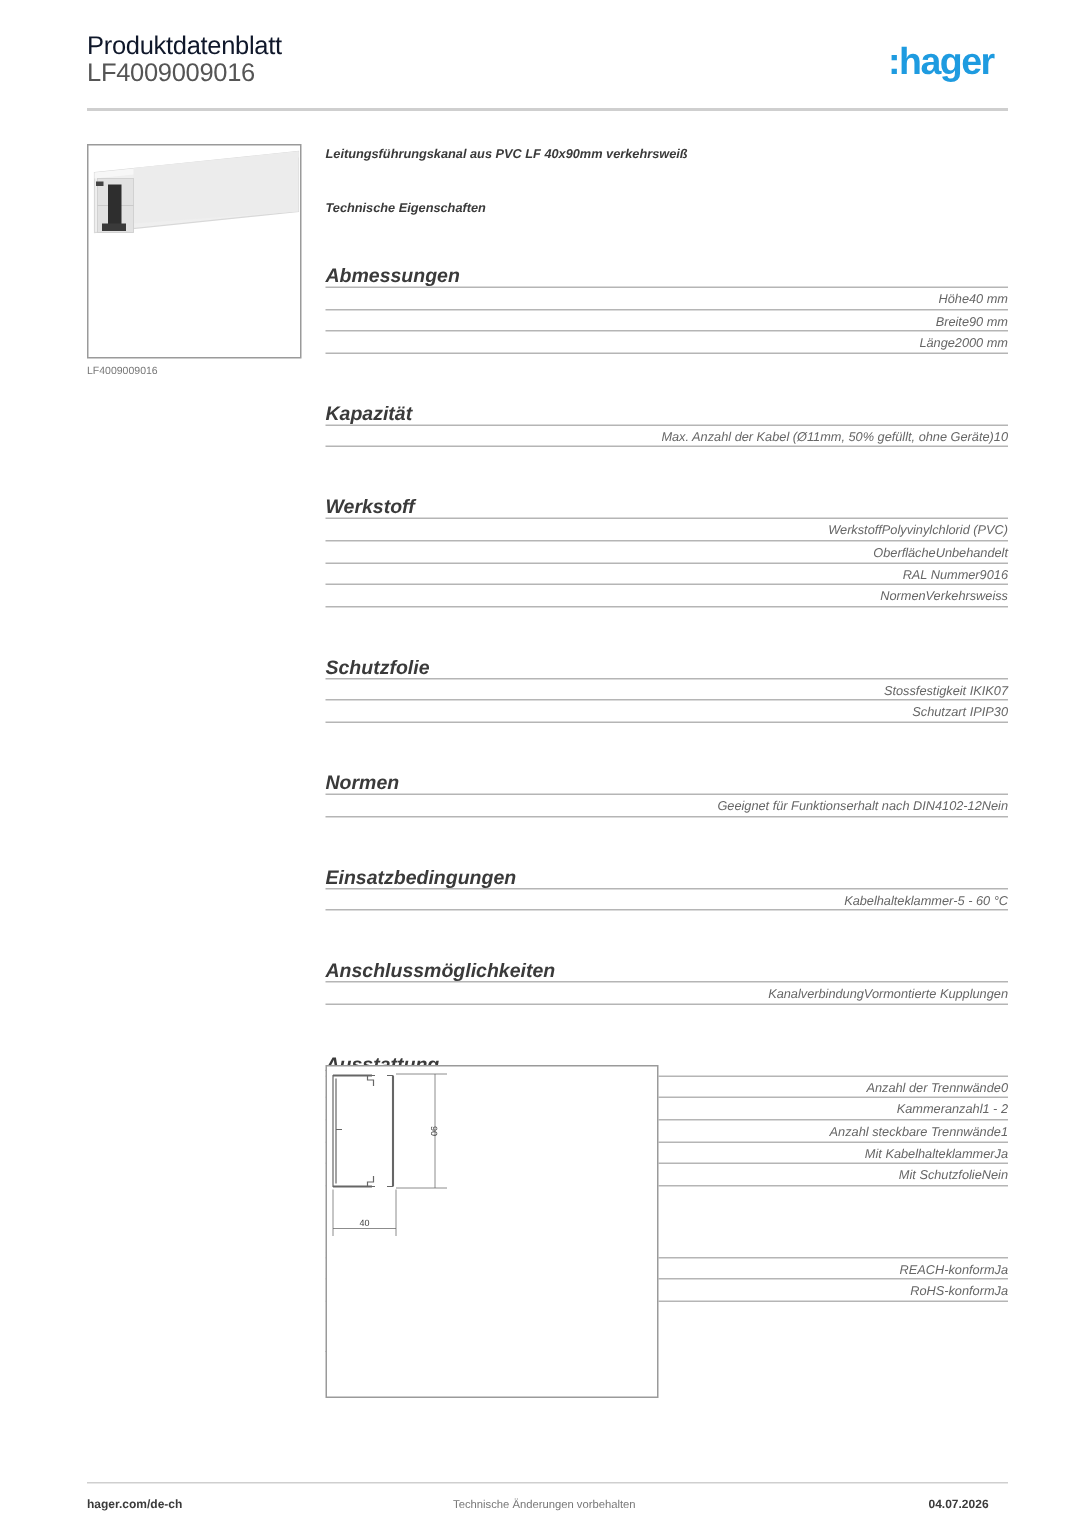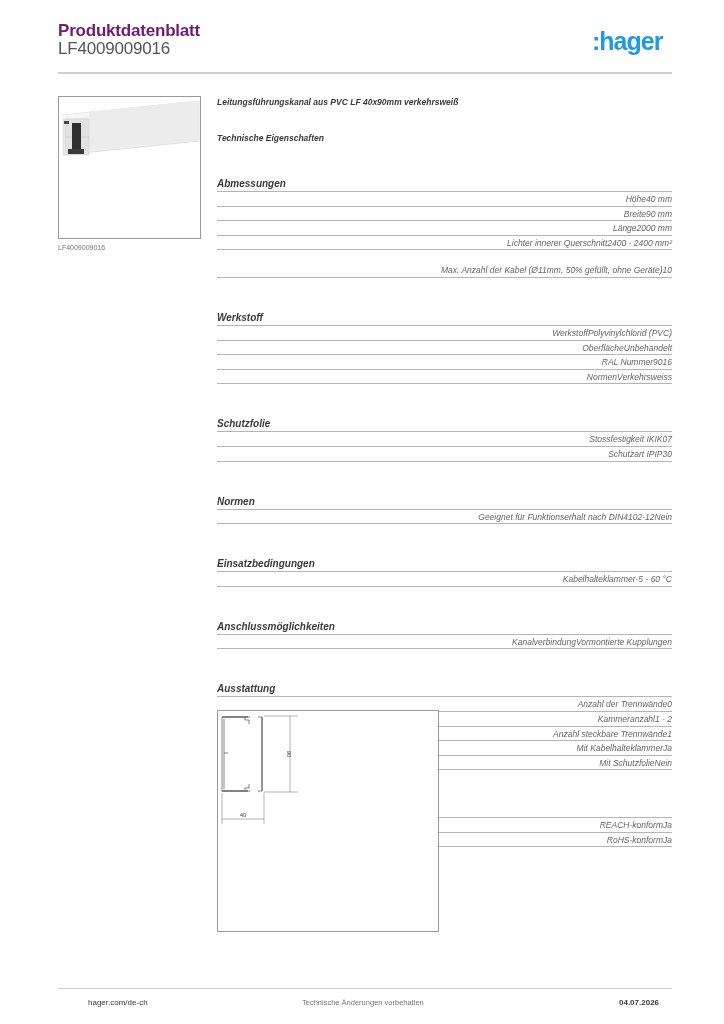--- a/index.html
+++ b/index.html
@@ -1,40 +1,40 @@
 <!DOCTYPE html>
 <html><head>
   <meta charset="utf-8">
   <style>
     * { box-sizing: border-box; margin: 0; padding: 0; }
     html, body { width: 724px; height: 1024px; background: #ffffff; overflow: hidden; }
     body { position: relative; font-family: "Liberation Sans", sans-serif; color: #555; }
 
-    .header-title { position: absolute; left: 58px; top: 21px; font-size: 17px; font-weight: bold; color: #701a75; letter-spacing: -0.2px; }
+    .header-title { position: absolute; left: 58px; top: 21px; font-size: 17px; font-weight: normal; color: #0f172a; letter-spacing: -0.2px; }
     .header-sub { position: absolute; left: 58px; top: 39px; font-size: 17px; color: #555; letter-spacing: -0.2px; }
     .logo { position: absolute; left: 592px; top: 27px; font-size: 25px; font-weight: bold; color: #1e9be0; letter-spacing: -1px; }
     .header-rule { position: absolute; left: 58px; top: 72px; width: 614px; height: 2px; background: #cfcfcf; }
 
     .thumb { position: absolute; left: 58px; top: 96px; width: 143px; height: 143px; border: 1px solid #9a9a9a; background: #fff; overflow: hidden; }
     .thumb-caption { position: absolute; left: 58px; top: 244px; font-size: 7px; color: #777; }
 
     .main { position: absolute; left: 217px; top: 96px; width: 455px; font-style: italic; }
     .product-title { font-size: 8.5px; font-weight: bold; color: #3a3a3a; height: 12px; line-height: 12px; }
     .section-title { font-size: 8.5px; font-weight: bold; color: #3a3a3a; margin-top: 24px; height: 12px; line-height: 12px; }
 
     .group { margin-top: 13px; }
-    .group-title { font-size: 10px; font-weight: bold; color: #3a3a3a; height: 12px; line-height: 12px; border-bottom: 1px solid #b5b5b5; padding-bottom: 1px; height: 14px; margin-top: 34px; }
+    .group-title { font-size: 13px; font-weight: bold; color: #3a3a3a; height: 12px; line-height: 12px; border-bottom: 1px solid #b5b5b5; padding-bottom: 1px; height: 14px; margin-top: 34px; }
     .row { display: flex; justify-content: flex-end; height: 14.6px; line-height: 14px; font-size: 8.5px; color: #666; border-bottom: 1px solid #b5b5b5; }
     .row .v { text-align: right; }
 
     .fig-title { font-size: 8.5px; font-weight: bold; color: #3a3a3a; margin-top: 24px; height: 12px; line-height: 12px; }
     .drawing { position: absolute; left: 217px; top: 710px; width: 222px; height: 222px; border: 1px solid #9a9a9a; background: #fff; }
 
     .footer-rule { position: absolute; left: 58px; top: 988px; width: 614px; height: 1px; background: #cfcfcf; }
-    .footer-left { position: absolute; left: 58px; top: 998px; font-size: 8px; font-weight: normal; color: #3a3a3a; margin-left: 30px; }
+    .footer-left { position: absolute; left: 58px; top: 998px; font-size: 8px; font-weight: bold; color: #3a3a3a; }
     .footer-center { position: absolute; left: 302px; top: 998px; font-size: 7.5px; color: #777; }
     .footer-right { position: absolute; left: 619px; top: 998px; font-size: 8px; font-weight: bold; color: #3a3a3a; }
   </style>
 </head>
 <body>
 
 <div>
   <div class="header-title">Produktdatenblatt</div>
   <div class="header-sub">LF4009009016</div>
   <div class="logo">:hager</div>
@@ -68,27 +68,24 @@
         <span class="v">40 mm</span>
       </div>
     <div class="row">
         <span>Breite</span>
         <span class="v">90 mm</span>
       </div>
     <div class="row">
         <span>Länge</span>
         <span class="v">2000 mm</span>
       </div>
-    <div class="row">
-        <span>Lichter innerer Querschnitt</span>
-        <span class="v">2400 - 2400 mm²</span>
-      </div>
-  </div>
-
-  <div class="group">
+  </div>
+
+  <div class="group">
+    <div class="group-title">Kapazität</div>
     <div class="row">
         <span>Max. Anzahl der Kabel (Ø11mm, 50% gefüllt, ohne Geräte)</span>
         <span class="v">10</span>
       </div>
   </div>
 
   <div class="group">
     <div class="group-title">Werkstoff</div>
     <div class="row">
         <span>Werkstoff</span>

